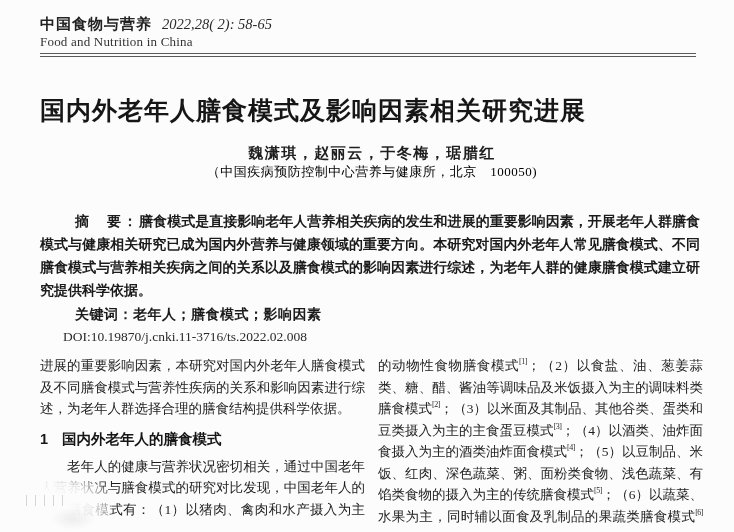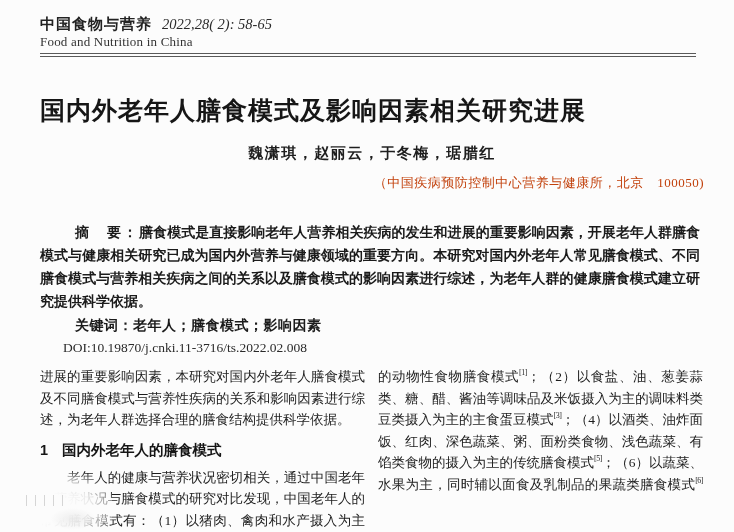--- a/index.html
+++ b/index.html
@@ -21,21 +21,21 @@
   .jen{font-size:13px;line-height:16px;color:#333;letter-spacing:0.2px;}
   .double-rule{margin-top:3px;width:656px;height:4px;border-top:1.5px solid #5a5a5a;border-bottom:1.5px solid #5a5a5a;box-sizing:border-box;}
   
   .title{
     margin:36px 0 0 0;text-align:left;
     font-family:"Liberation Sans","DejaVu Sans",sans-serif;
     font-size:25px;font-weight:700;letter-spacing:1px;color:#161616;
     line-height:34px;
   }
   .authors{margin-top:17px;text-align:center;font-weight:700;font-size:15px;letter-spacing:1.5px;color:#1e1e1e;}
-  .affiliation{margin-top:11px;text-align:right;font-size:13px;color:#c2410c;letter-spacing:0.5px;}
+  .affiliation{text-align:center;font-size:13px;color:#000000;letter-spacing:0.5px;}
   
   .abstract{
     margin:29px 4px 0 0;
     font-size:14px;line-height:23px;
     text-align:justify;text-indent:2.5em;
     font-weight:600;color:#1b1b1b;
     font-family:"Liberation Sans","DejaVu Sans",sans-serif;
   }
   .abstract .lbl{letter-spacing:2px;}
   .keywords{
@@ -119,21 +119,23 @@
       <div class="para">
           <div class="line">　　老年人的健康与营养状况密切相关，通过中国老年</div>
           <div class="line">人营养状况与膳食模式的研究对比发现，中国老年人的</div>
           <div class="line">常见膳食模式有：（1）以猪肉、禽肉和水产摄入为主</div>
         </div>
     </div>
     <div class="col">
       <div class="para">
           <div class="line">的动物性食物膳食模式<sup>[1]</sup>；（2）以食盐、油、葱姜蒜</div>
           <div class="line">类、糖、醋、酱油等调味品及米饭摄入为主的调味料类</div>
+          <div class="line">膳食模式<sup>[2]</sup>；（3）以米面及其制品、其他谷类、蛋类和</div>
           <div class="line">豆类摄入为主的主食蛋豆模式<sup>[3]</sup>；（4）以酒类、油炸面</div>
+          <div class="line">食摄入为主的酒类油炸面食模式<sup>[4]</sup>；（5）以豆制品、米</div>
           <div class="line">饭、红肉、深色蔬菜、粥、面粉类食物、浅色蔬菜、有</div>
           <div class="line">馅类食物的摄入为主的传统膳食模式<sup>[5]</sup>；（6）以蔬菜、</div>
           <div class="line">水果为主，同时辅以面食及乳制品的果蔬类膳食模式<sup>[6]</sup></div>
         </div>
     </div>
   </div>
 
   <div class="smudge"></div>
 
 </div>

